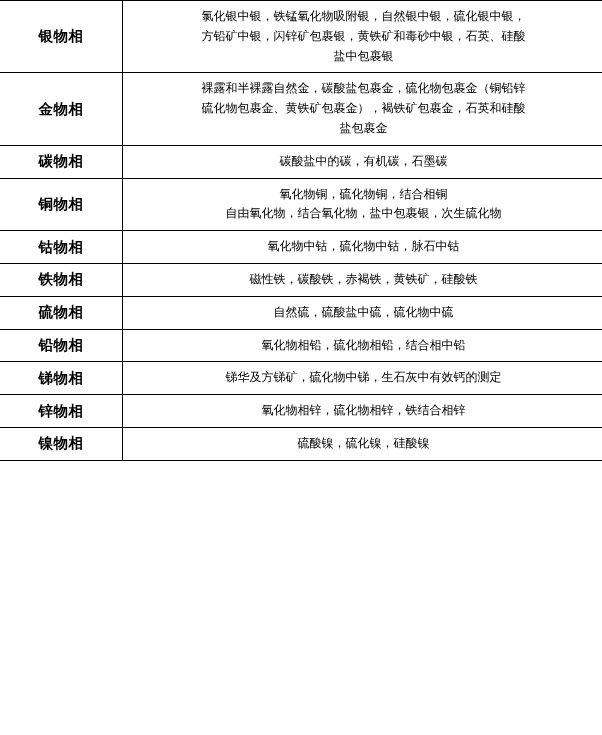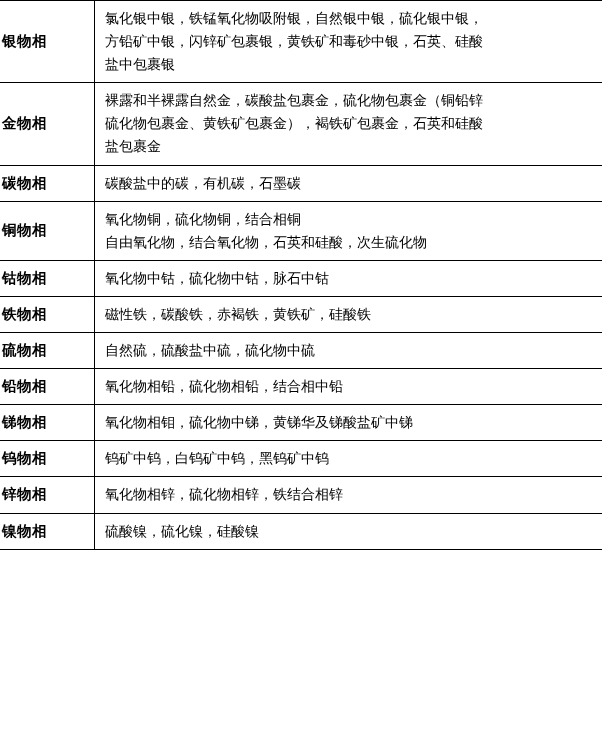--- a/index.html
+++ b/index.html
@@ -27,32 +27,33 @@
   }
   table.phase-table tr {
     border-top: 1px solid #000000;
   }
   table.phase-table tr:last-child {
     border-bottom: 1px solid #000000;
   }
   td.label-cell {
     width: 90px;
     vertical-align: middle;
+    text-align: center;
     font-size: 14.5px;
     font-weight: bold;
     letter-spacing: 0.5px;
-    padding: 4px 2px;
+    padding: 4px 16px;
     border-right: 1px solid #000000;
     line-height: 1.45;
     margin-left: 39px;
   }
   td.content-cell {
     vertical-align: middle;
-    text-align: left;
-    font-size: 14px;
+    text-align: center;
+    font-size: 12px;
     padding: 6px 8px 6px 10px;
     line-height: 1.65;
   }
   .content-cell .line {
     display: block;
     white-space: normal;
   }
 </style>
 </head>
 <body>
@@ -79,21 +80,21 @@
       <tr>
         <td class="label-cell">碳物相</td>
         <td class="content-cell">
           <span class="line">碳酸盐中的碳，有机碳，石墨碳</span>
         </td>
       </tr>
       <tr>
         <td class="label-cell">铜物相</td>
         <td class="content-cell">
           <span class="line">氧化物铜，硫化物铜，结合相铜</span>
-          <span class="line">自由氧化物，结合氧化物，石英和硅酸，次生硫化物</span>
+          <span class="line">自由氧化物，结合氧化物，盐中包裹银，次生硫化物</span>
         </td>
       </tr>
       <tr>
         <td class="label-cell">钴物相</td>
         <td class="content-cell">
           <span class="line">氧化物中钴，硫化物中钴，脉石中钴</span>
         </td>
       </tr>
       <tr>
         <td class="label-cell">铁物相</td>
@@ -109,27 +110,21 @@
       </tr>
       <tr>
         <td class="label-cell">铅物相</td>
         <td class="content-cell">
           <span class="line">氧化物相铅，硫化物相铅，结合相中铅</span>
         </td>
       </tr>
       <tr>
         <td class="label-cell">锑物相</td>
         <td class="content-cell">
-          <span class="line">氧化物相钼，硫化物中锑，黄锑华及锑酸盐矿中锑</span>
-        </td>
-      </tr>
-      <tr>
-        <td class="label-cell">钨物相</td>
-        <td class="content-cell">
-          <span class="line">钨矿中钨，白钨矿中钨，黑钨矿中钨</span>
+          <span class="line">锑华及方锑矿，硫化物中锑，生石灰中有效钙的测定</span>
         </td>
       </tr>
       <tr>
         <td class="label-cell">锌物相</td>
         <td class="content-cell">
           <span class="line">氧化物相锌，硫化物相锌，铁结合相锌</span>
         </td>
       </tr>
       <tr>
         <td class="label-cell">镍物相</td>

